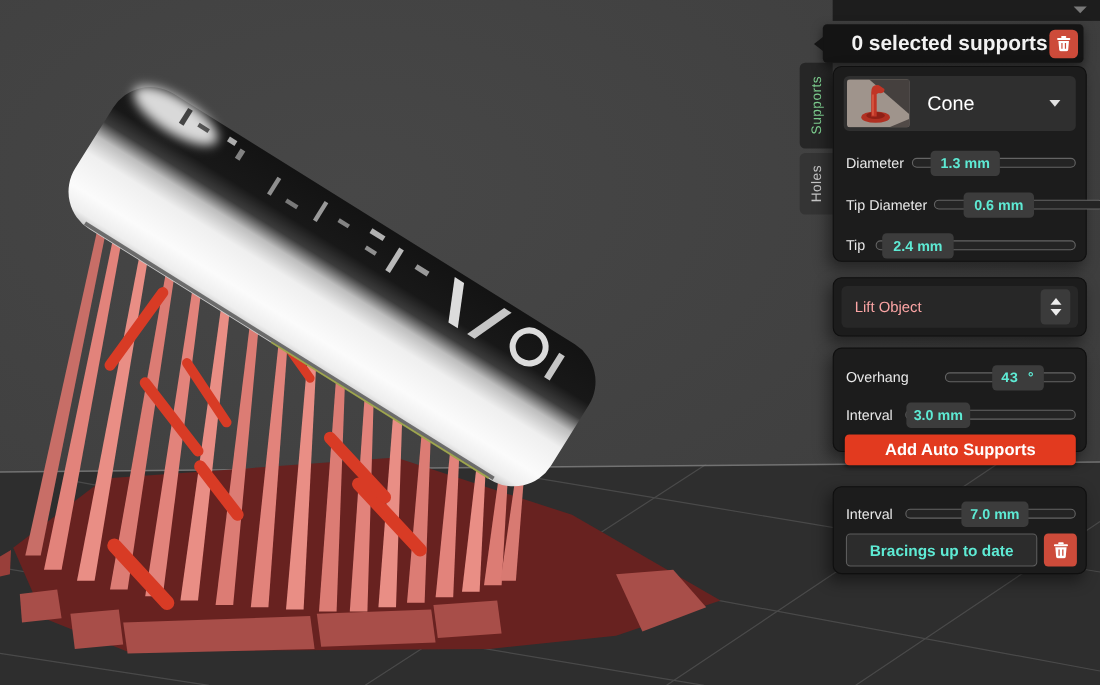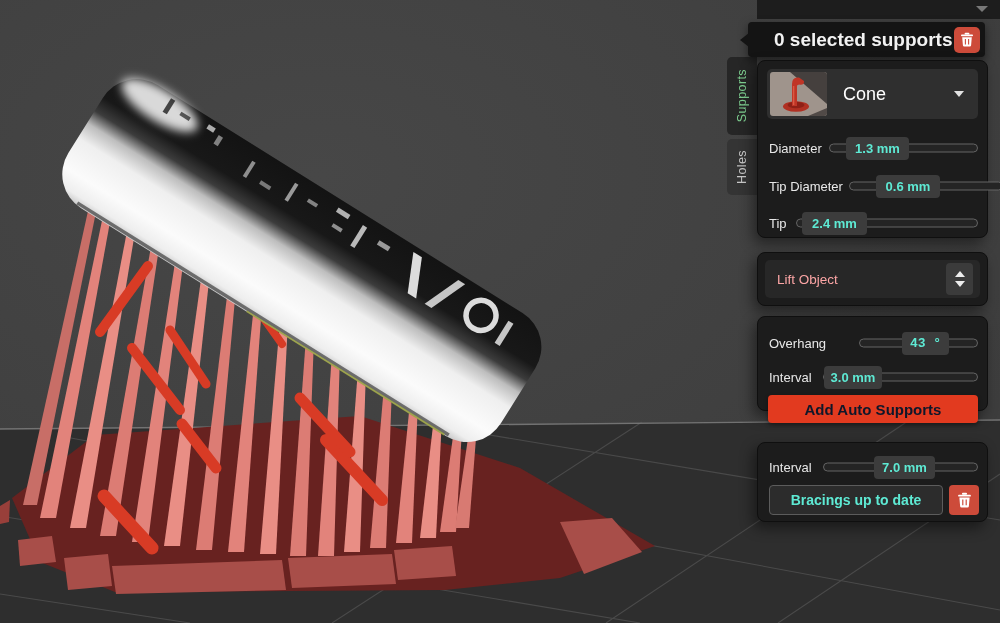--- a/index.html
+++ b/index.html
@@ -61,21 +61,21 @@
 
   .lift-row{position:absolute;left:7px;right:7px;top:7px;bottom:7px;background:#272727;
     border-radius:5px;display:flex;align-items:center;}
   .lift-label{color:#fca5a5;font-size:13.5px;margin-left:12px;}
   .stepper{margin-left:auto;margin-right:7px;width:27px;height:32px;background:#3b3b3b;border-radius:4px;
     display:flex;flex-direction:column;align-items:center;justify-content:center;gap:4px;cursor:pointer;}
   .arr-up{width:0;height:0;border-left:5px solid transparent;border-right:5px solid transparent;border-bottom:6px solid #ededed;}
   .arr-dn{width:0;height:0;border-left:5px solid transparent;border-right:5px solid transparent;border-top:6px solid #ededed;}
 
   .btn-auto{position:absolute;left:10px;right:9px;top:78px;height:28px;background:#e23a1f;
-    border-radius:4px;color:#0f172a;font-size:15px;font-weight:700;display:flex;align-items:center;
+    border-radius:4px;color:#ffffff;font-size:15px;font-weight:700;display:flex;align-items:center;
     justify-content:center;cursor:pointer;box-shadow:0 2px 4px rgba(0,0,0,.4);}
 
   .brace-row{position:absolute;left:11px;right:8px;top:42px;height:30px;display:flex;gap:6px;}
   .brace-btn{flex:1;background:#2c2c2c;border:1px solid #5c5c5c;border-radius:4px;color:#5eead4;
     font-size:14px;font-weight:700;display:flex;align-items:center;justify-content:center;cursor:pointer;box-sizing:border-box;}
   .btn-trash2{width:30px;height:30px;background:#cd4b3a;border-radius:4px;display:flex;
     align-items:center;justify-content:center;cursor:pointer;flex:none;}
 </style>
 </head>
 <body>

